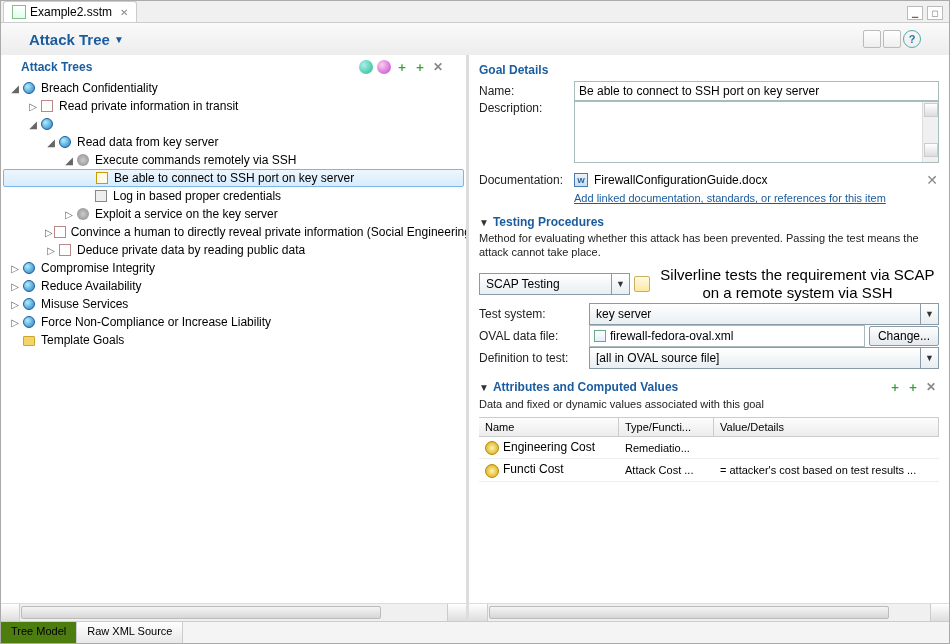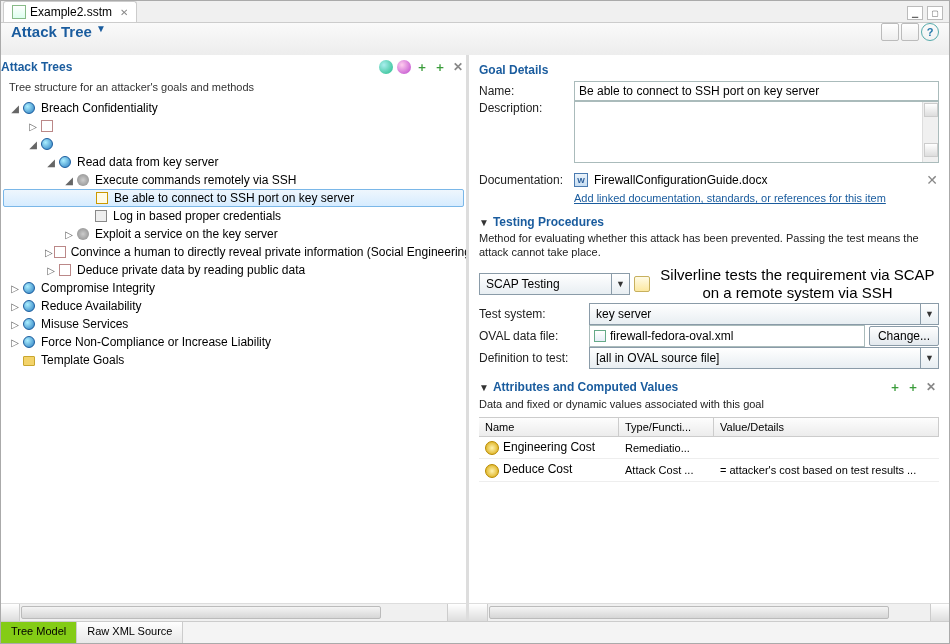--- a/index.html
+++ b/index.html
@@ -4,32 +4,32 @@
 <style>
   * { box-sizing: border-box; margin: 0; padding: 0; font-family: "Segoe UI", Tahoma, sans-serif; font-size: 12px; }
   body { width: 950px; height: 644px; background: #f0f0f0; overflow: hidden; border: 1px solid #aaa; }
   
   .tab-bar { height: 22px; background: #f0f0f0; border-bottom: 1px solid #ccc; display: flex; align-items: flex-end; padding-left: 2px; }
   .tab { display: flex; align-items: center; gap: 4px; padding: 3px 8px; background: #fff; border: 1px solid #ccc; border-bottom: none; border-radius: 3px 3px 0 0; font-size: 11px; }
   .tab .close { color: #888; font-size: 10px; margin-left: 4px; }
   .tab-bar-right { margin-left: auto; display: flex; gap: 4px; padding: 2px 6px; }
   .win-btn { width: 16px; height: 14px; background: #fff; border: 1px solid #bbb; font-size: 8px; display:flex; align-items:center; justify-content:center; color:#666; }
   
-  .header-row { height: 32px; display: flex; align-items: flex-start; padding: 0 10px; background: linear-gradient(#fafafa,#ededed); }
+  .header-row { height: 32px; display: flex; align-items: center; padding: 0 28px; background: linear-gradient(#fafafa,#ededed); }
   .header-title { color: #1a5c9e; font-size: 15px; font-weight: 600; }
   .header-arrow { color: #1a5c9e; font-size: 10px; margin-left: 4px; }
   .header-icons { margin-left: auto; display: flex; gap: 2px; }
   .hicon { width: 18px; height: 18px; border: 1px solid #bbb; background: linear-gradient(#fff,#eee); border-radius: 2px; }
   .help-ic { width: 18px; height:18px; border-radius:50%; border:1px solid #5aa; color:#27a; display:flex; align-items:center; justify-content:center; font-weight:bold; font-size:11px; }
   
   .main { display: flex; height: 566px; }
   .left-pane { width: 468px; background: #fff; border-right: 3px solid #ddd; display: flex; flex-direction: column; }
   .right-pane { flex: 1; background: #fff; display: flex; flex-direction: column; }
   
-  .section-head { color: #1a5c9e; font-weight: 600; padding: 4px 0; display:flex; align-items:center; }
+  .section-head { color: #1a5c9e; font-weight: 600; padding: 4px 20px; display:flex; align-items:center; }
   .section-head .tools { margin-left:auto; display:flex; gap:2px; align-items:center; }
   .subtext { padding: 2px 8px 6px 8px; color: #333; font-size: 11px; }
   
   .tree { flex: 1; overflow: hidden; padding: 0 2px; }
   .tree-row { display: flex; align-items: center; height: 18px; white-space: nowrap; font-size: 12px; }
   .tw { display:inline-block; width: 12px; text-align:center; color:#666; font-size:10px; cursor:pointer; }
   .tic { width:14px; height:14px; margin: 0 3px 0 1px; display:inline-flex; align-items:center; justify-content:center; }
   .tic-globe { background: radial-gradient(circle at 35% 35%, #aef, #2a7cc0); border-radius:50%; width:12px; height:12px; border:1px solid #1a5c9e; }
   .tic-doc { width:12px;height:12px;background:#fff;border:1px solid #b88; }
   .tic-key { width:12px;height:12px;background:#fffbe6;border:1px solid #c90;}
@@ -81,21 +81,21 @@
   
   .tool-ic { width:16px;height:16px; display:inline-flex; align-items:center; justify-content:center; font-size:12px; }
   .plus { color:#3a9c3a; font-weight:bold; }
   .plus2 { color:#3a9c3a; font-weight:bold; position:relative; }
   .x { color:#888; font-weight:bold; }
   .globe-sm { width:14px;height:14px;border-radius:50%;background:radial-gradient(circle at 35% 35%,#aee,#2b8);}
   .globe-sm2 { width:14px;height:14px;border-radius:50%;background:radial-gradient(circle at 35% 35%,#fce,#b4c);}
   
   .bottom-tabs { height: 22px; border-top: 1px solid #ccc; display:flex; align-items:stretch; background:#f4f4f4; }
   .bottom-tabs .btab { padding: 3px 10px; border-right:1px solid #ccc; background:linear-gradient(#fefefe,#e8e8e8); font-size:11px; }
-  .bottom-tabs .btab.active { background:#84cc16; }
+  .bottom-tabs .btab.active { background:#4d7c0f; }
   
   .file-ic { width:12px;height:12px;background:linear-gradient(#fff,#e6eef7);border:1px solid #6a8; display:inline-block;}
   .tab-file-ic { width:14px;height:14px;border:1px solid #8b8;background:linear-gradient(#fff,#dfe);}
 </style>
 </head>
 <body>
 
 <div class="tab-bar">
   <div class="tab">
     <span class="tab-file-ic"></span>
@@ -128,35 +128,35 @@
             <span class="globe-sm"></span>
           </span>
         <span class="tool-ic">
             <span class="globe-sm2"></span>
           </span>
         <span class="tool-ic plus">＋</span>
         <span class="tool-ic plus2">＋</span>
         <span class="tool-ic x">✕</span>
       </div>
     </div>
-    <div class="subtext">Tree structure for an attacker's goals and methods</div>
 
     <div class="tree">
       <div class="tree-row" style="padding-left:6px">
           <span class="tw">◢</span>
           <span class="tic">
             <span class="tic-globe"></span>
           </span>
           <span class="tree-label">Breach Confidentiality</span>
         </div>
       <div class="tree-row" style="padding-left:24px">
           <span class="tw">▷</span>
           <span class="tic">
             <span class="tic-doc"></span>
           </span>
+          <span class="tree-label">Read private information in transit</span>
         </div>
       <div class="tree-row" style="padding-left:24px">
           <span class="tw">◢</span>
           <span class="tic">
             <span class="tic-globe"></span>
           </span>
         </div>
       <div class="tree-row" style="padding-left:42px">
           <span class="tw">◢</span>
           <span class="tic">
@@ -340,21 +340,21 @@
           <div class="tbl-head">
             <div class="col-n">Name</div>
             <div class="col-t">Type/Functi...</div>
             <div class="col-v">Value/Details</div>
           </div>
           <div class="tbl-row">
             <div class="col-n"><span class="row-ic"></span><span>Engineering Cost</span></div>
             <div class="col-t">Remediatio...</div>
           </div>
           <div class="tbl-row">
-            <div class="col-n"><span class="row-ic"></span><span>Deduce Cost</span></div>
+            <div class="col-n"><span class="row-ic"></span><span>Functi Cost</span></div>
             <div class="col-t">Attack Cost ...</div>
             <div class="col-v">= attacker's cost based on test results ...</div>
           </div>
         </div>
       </div>
     </div>
     <div class="hscroll">
         <div class="thumb" style="left:20px;width:400px"></div>
       </div>
   </div>

